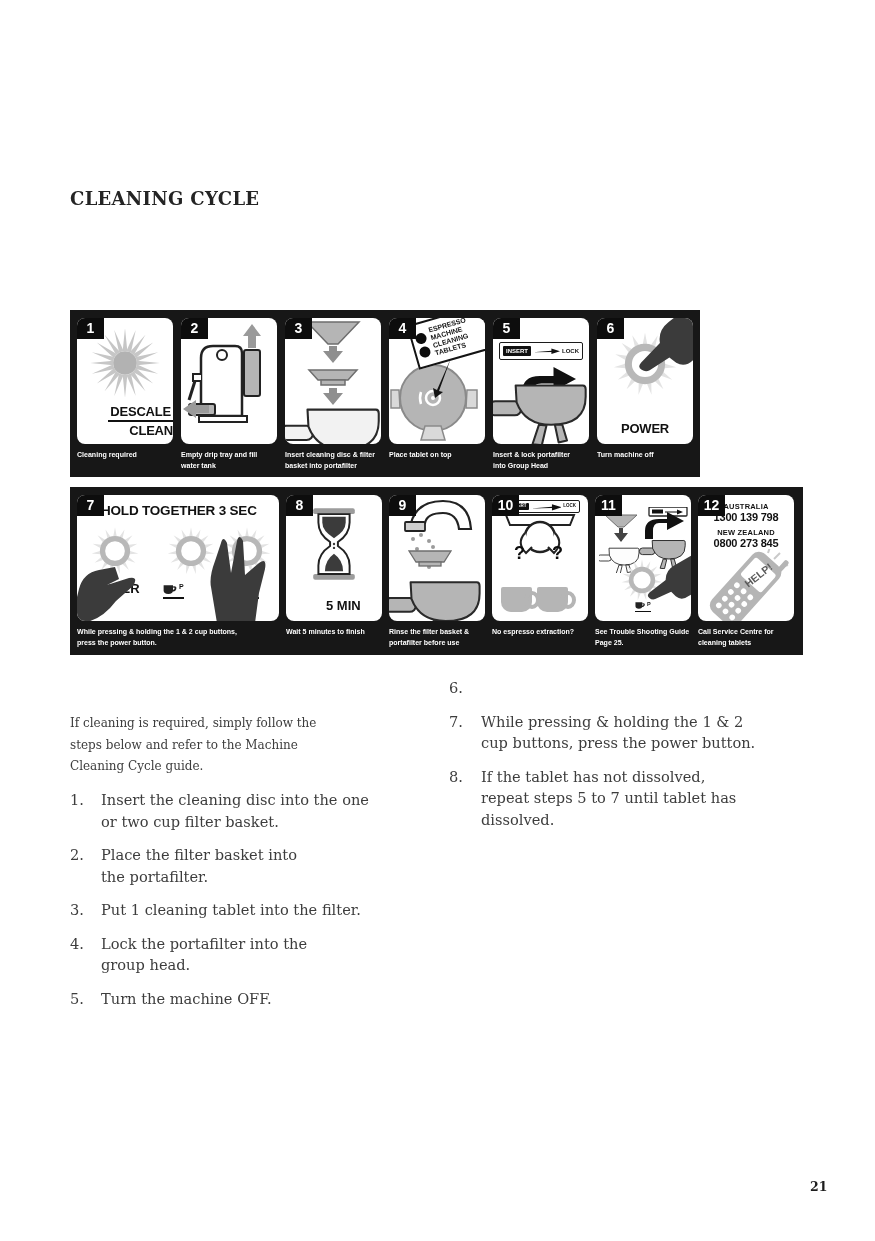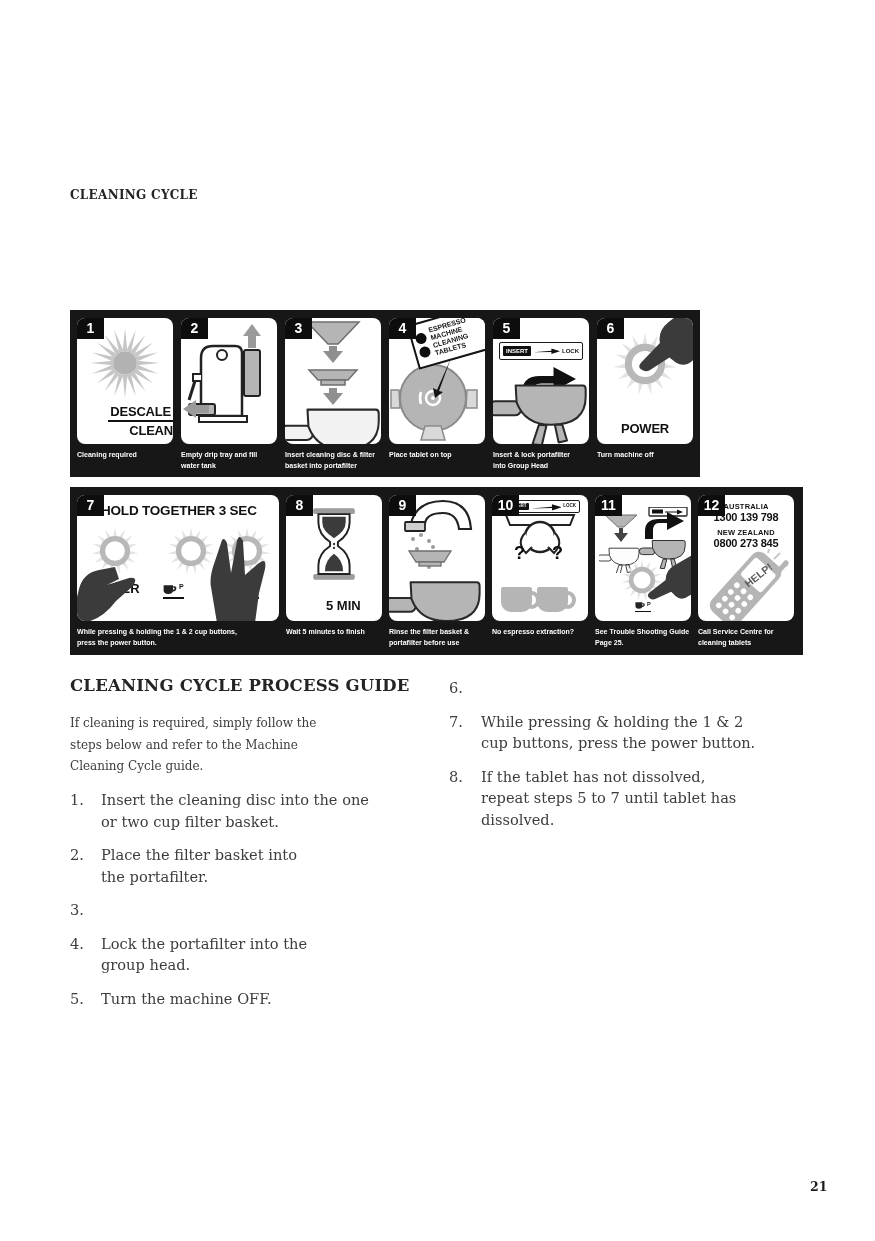--- a/index.html
+++ b/index.html
@@ -1,18 +1,18 @@
 <!DOCTYPE html>
 <html><head>
 <meta charset="utf-8">
 <style>
   html,body{margin:0;padding:0;background:#fff;}
   .page{position:relative;width:875px;height:1241px;background:#fff;overflow:hidden;
         font-family:"DejaVu Serif",serif;color:#3d3d3d;}
-  .h1{position:absolute;left:70px;top:188px;font-size:12px;font-weight:700;color:#242424;letter-spacing:.3px;}
+  .h1{position:absolute;left:70px;top:188px;font-size:18px;font-weight:700;color:#242424;letter-spacing:.3px;}
   .intro{position:absolute;left:70px;top:226px;font-size:14.6px;line-height:21px;white-space:pre;color:#3d3d3d;}
 
   
   .strip{position:absolute;background:#171717;display:flex;padding:8px 7px;box-sizing:border-box;gap:8px;}
   .strip1{left:70px;top:310px;width:630px;height:167px;}
   .strip2{left:70px;top:487px;width:733px;height:168px;gap:7px;}
   .col{width:96px;flex:0 0 auto;}
   .col7{width:202px;flex:0 0 auto;}
   .card{position:relative;height:126px;background:#fff;border-radius:8px;overflow:hidden;}
   .badge{position:absolute;left:0;top:0;min-width:21px;height:21px;padding:0 3px;background:#0d0d0d;color:#fff;
@@ -483,38 +483,38 @@
             </g>
             <text x="42" y="26" transform="rotate(-80 42 22)" text-anchor="middle" font-family="Liberation Sans, sans-serif" font-weight="bold" font-size="10.5" fill="#5a5a5a">HELP!</text>
           </g>
         </svg>
       </div>
       <div class="caption">Call Service Centre for
 cleaning tablets</div>
     </div>
   </div>
 
-  <div class="g-head">CLEANING CYCLE PROCESS GUIDE</div>
   <div class="g-intro">If cleaning is required, simply follow the
 steps below and refer to the Machine
 Cleaning Cycle guide.</div>
 
   <div class="list list-left">
     <div class="li">
       <span class="num">1.</span>
       <span class="txt">Insert the cleaning disc into the one
 or two cup filter basket.</span>
     </div>
     <div class="li">
       <span class="num">2.</span>
       <span class="txt">Place the filter basket into
 the portafilter.</span>
     </div>
     <div class="li">
       <span class="num">3.</span>
+      <span class="txt">Put 1 cleaning tablet into the filter.</span>
     </div>
     <div class="li">
       <span class="num">4.</span>
       <span class="txt">Lock the portafilter into the
 group head.</span>
     </div>
     <div class="li">
       <span class="num">5.</span>
       <span class="txt">Turn the machine OFF.</span>
     </div>

